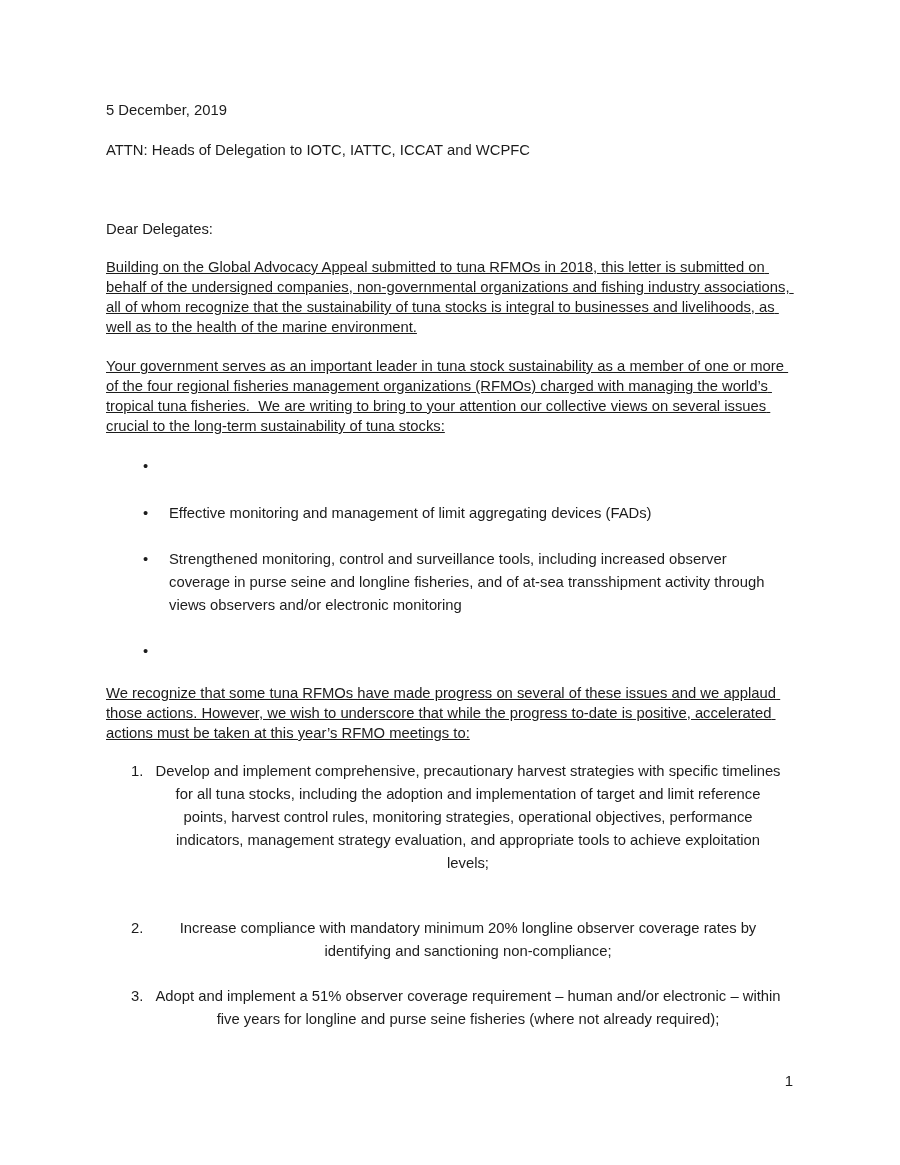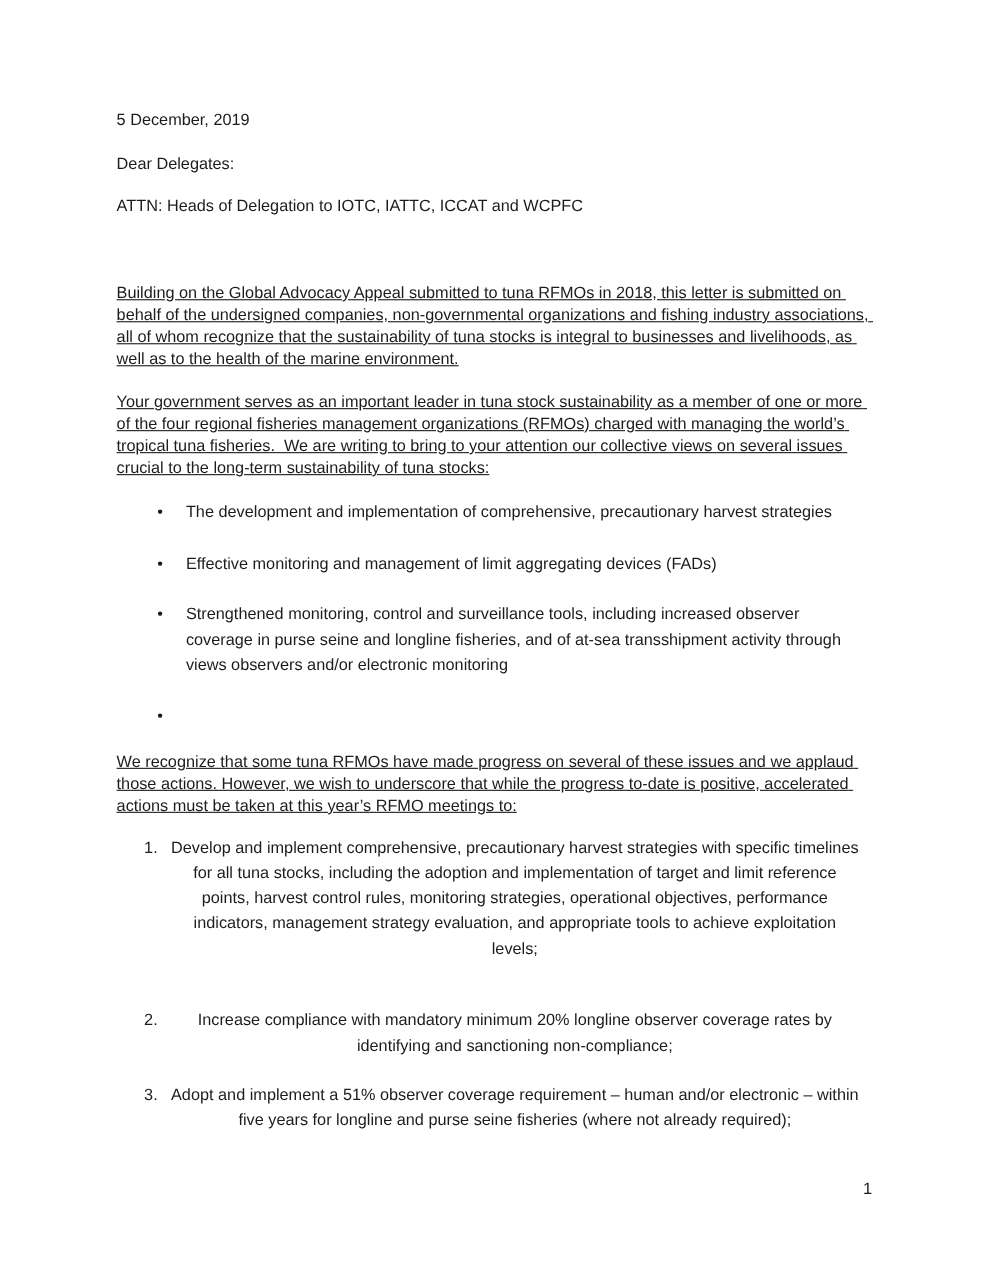--- a/index.html
+++ b/index.html
@@ -90,31 +90,30 @@
   }
 </style>
 </head>
 <body>
 
 <div class="page">
   <div class="content">
 
     <div class="txt date-line">5 December, 2019</div>
 
+    <div class="txt attn-line">ATTN: Heads of Delegation to IOTC, IATTC, ICCAT and WCPFC</div>
+
     <div class="txt salutation">Dear Delegates:</div>
-
-    <div class="txt attn-line">ATTN: Heads of Delegation to IOTC, IATTC, ICCAT and WCPFC</div>
 
     <div class="txt para">Building on the Global Advocacy Appeal submitted to tuna RFMOs in 2018, this letter is submitted on behalf of the undersigned companies, non-governmental organizations and fishing industry associations, all of whom recognize that the sustainability of tuna stocks is integral to businesses and livelihoods, as well as to the health of the marine environment.</div>
 
     <div class="txt para para-views">Your government serves as an important leader in tuna stock sustainability as a member of one or more of the four regional fisheries management organizations (RFMOs) charged with managing the world’s tropical tuna fisheries.  We are writing to bring to your attention our collective views on several issues crucial to the long-term sustainability of tuna stocks:</div>
 
     <div class="bullet-item bullet-1">
       <span class="marker">•</span>
-      <span class="itext">The development and implementation of comprehensive, precautionary harvest strategies</span>
     </div>
 
     <div class="bullet-item bullet-2">
       <span class="marker">•</span>
       <span class="itext">Effective monitoring and management of limit aggregating devices (FADs)</span>
     </div>
 
     <div class="bullet-item bullet-3">
       <span class="marker">•</span>
       <span class="itext">Strengthened monitoring, control and surveillance tools, including increased observer coverage in purse seine and longline fisheries, and of at-sea transshipment activity through views observers and/or electronic monitoring</span>

